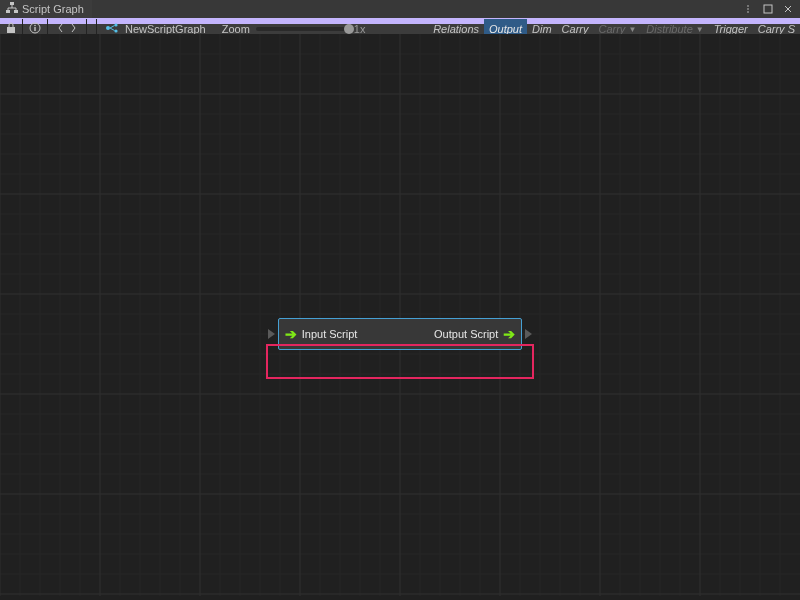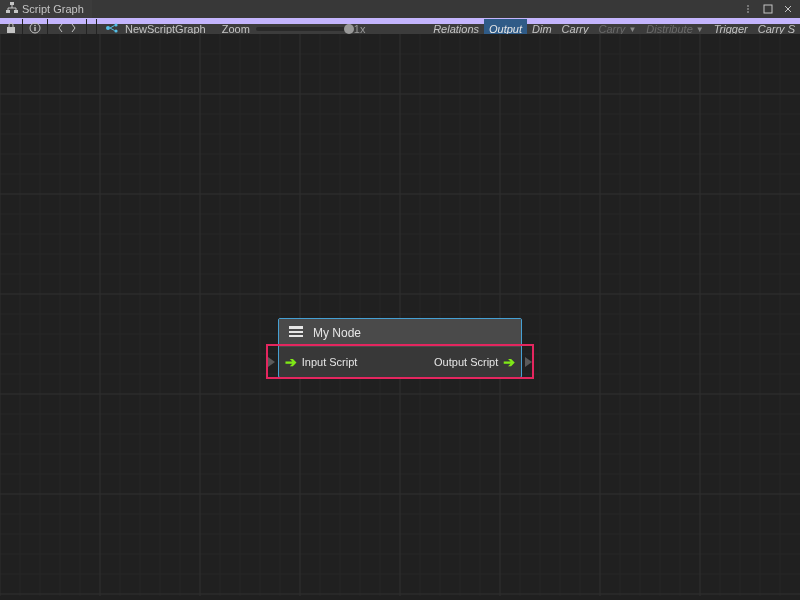--- a/index.html
+++ b/index.html
@@ -223,30 +223,20 @@
           <line y1="60" y2="60" x1="0" x2="800"></line>
           <line y1="160" y2="160" x1="0" x2="800"></line>
           <line y1="260" y2="260" x1="0" x2="800"></line>
           <line y1="360" y2="360" x1="0" x2="800"></line>
           <line y1="460" y2="460" x1="0" x2="800"></line>
           <line y1="560" y2="560" x1="0" x2="800"></line>
         </g>
     </svg>
 
     <div class="node">
-      <div class="node-header">
-        <span>
-          <svg width="18" height="18" viewBox="0 0 18 18">
-              <rect x="2" y="3" width="14" height="3" fill="#e6e6e6"></rect>
-              <rect x="2" y="8" width="14" height="2" fill="#e6e6e6"></rect>
-              <rect x="2" y="12" width="14" height="2" fill="#e6e6e6"></rect>
-            </svg>
-        </span>
-        <span>My Node</span>
-      </div>
       <div class="node-body" style="position:relative">
         <div class="port-tri left" style="top:10px"></div>
         <div class="node-in">
           <span class="green-arrow">➔</span>
           <span>Input Script</span>
         </div>
         <div class="node-out">
           <span>Output Script</span>
           <span class="green-arrow">➔</span>
         </div>

